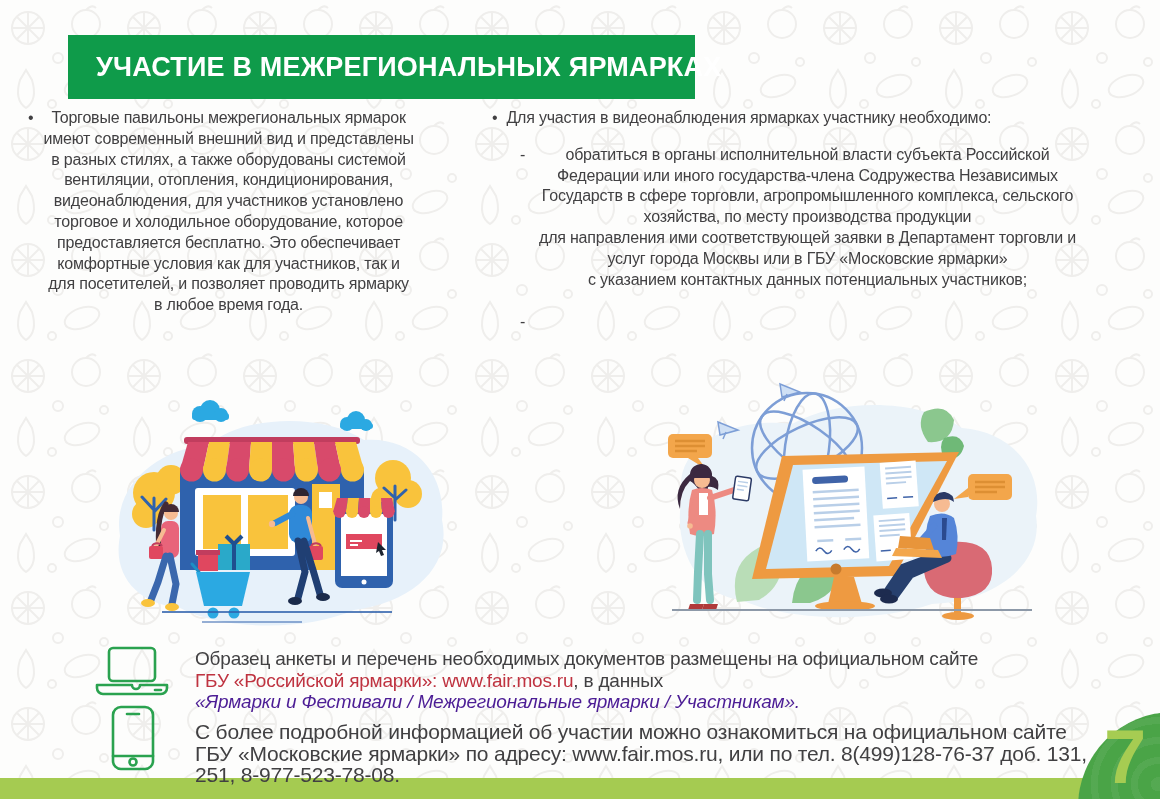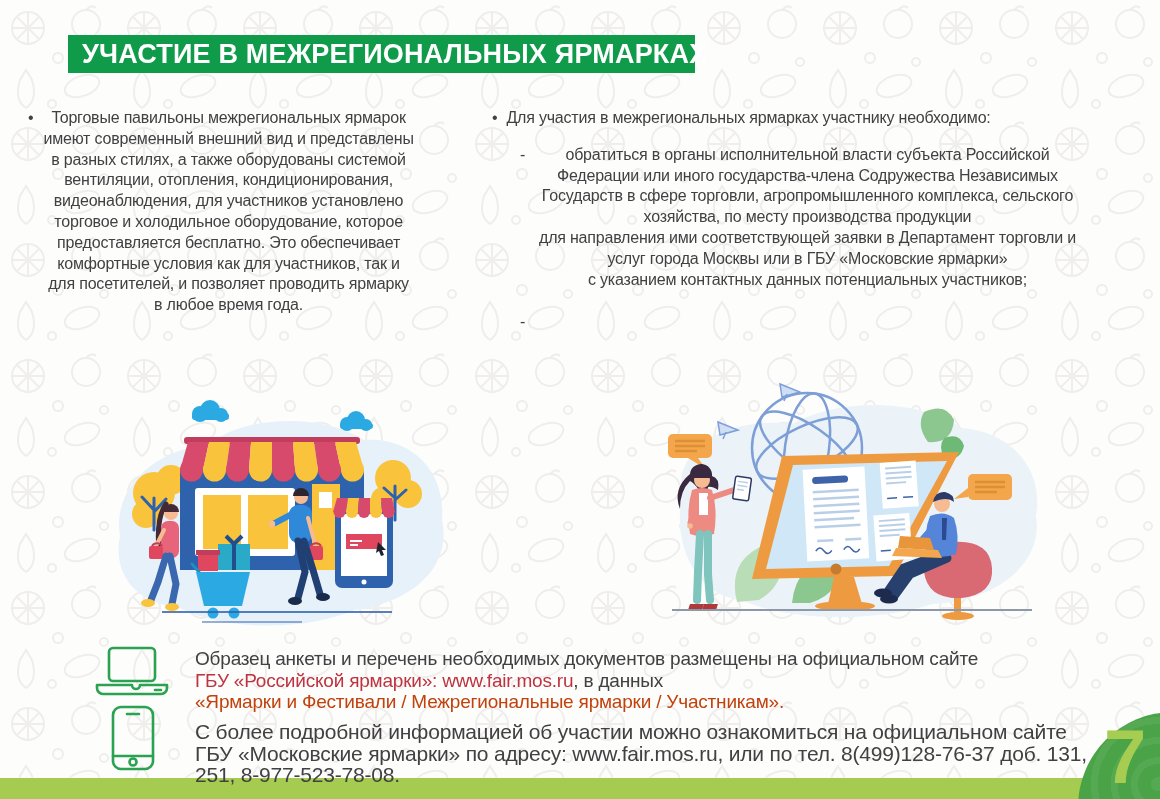--- a/index.html
+++ b/index.html
@@ -5,22 +5,22 @@
   html,body{margin:0;padding:0;}
   #page{
     position:relative;width:1160px;height:799px;overflow:hidden;
     background:#fdfdfc;font-family:"Liberation Sans","DejaVu Sans",sans-serif;
     color:#414042;
   }
   .abs{position:absolute;}
   #bg-pattern{position:absolute;left:0;top:0;width:1160px;height:799px;z-index:0;}
   .layer{z-index:1;}
   #title-banner{
-    left:68px;top:35px;width:627px;height:38px;background:#0f9b4a;
-    display:flex;align-items:center;padding-left:14px;box-sizing:border-box;
+    left:68px;top:35px;width:627px;height:64px;background:#0f9b4a;
+    display:flex;align-items:center;padding-left:28px;box-sizing:border-box;
   }
   #title-banner .ttl{
     color:#ffffff;font-size:27px;font-weight:bold;letter-spacing:.2px;white-space:nowrap;
   }
   .body-text{font-size:16px;line-height:1.3;letter-spacing:-0.2px;color:#414042;}
   .preline{white-space:pre-line;text-align:center;}
   #left-para{left:28px;top:108px;width:450px;display:flex;gap:10px;}
   #right-col{left:492px;top:108px;width:660px;}
   .bullet{font-size:16px;line-height:1.3;}
   .intro-row{display:flex;gap:9px;}
@@ -28,21 +28,21 @@
   .dash-item .dash{width:10px;flex:none;}
   #dash-item-1{margin-top:16px;}
   #dash-item-2{margin-top:22px;}
   #illus-left{left:92px;top:398px;width:365px;height:240px;}
   #illus-right{left:642px;top:376px;width:424px;height:254px;}
   #laptop-icon-box{left:94px;top:646px;width:76px;height:56px;}
   #phone-icon-box{left:110px;top:704px;width:46px;height:68px;}
   #laptop-note{left:195px;top:648px;width:900px;font-size:19px;line-height:21.5px;letter-spacing:-0.2px;}
   #phone-note{left:195px;top:721px;width:930px;font-size:21px;line-height:21.5px;letter-spacing:-0.2px;}
   .red-link{color:#bf3340;}
-  .green-link{color:#c2410c;}
+  .green-link{color:#4c1d95;font-style:italic;}
   #bottom-bar{left:0;top:778px;width:1160px;height:21px;background:#a5cb51;}
   #page-circle{
     left:1078px;top:712px;width:190px;height:190px;border-radius:50%;
     background:#4aa447;
     background-image:repeating-radial-gradient(circle at 42% 38%, rgba(255,255,255,0.06) 0 7px, rgba(255,255,255,0) 7px 20px);
     z-index:2;
   }
   #page-number{
     left:1104px;top:718px;z-index:3;color:#a6cc52;font-size:76px;font-weight:bold;line-height:1.02;
   }
@@ -85,21 +85,21 @@
 торговое и холодильное оборудование, которое
 предоставляется бесплатно. Это обеспечивает
 комфортные условия как для участников, так и
 для посетителей, и позволяет проводить ярмарку
 в любое время года.</span>
   </div>
 
   <div id="right-col" class="abs layer body-text">
     <div class="intro-row">
       <span class="bullet">•</span>
-      <span>Для участия в межрегиональных ярмарках участнику необходимо:</span>
+      <span>Для участия в видеонаблюдения ярмарках участнику необходимо:</span>
     </div>
     <div id="dash-item-1" class="dash-item">
       <span class="dash">-</span>
       <span class="preline">обратиться в органы исполнительной власти субъекта Российской
 Федерации или иного государства-члена Содружества Независимых
 Государств в сфере торговли, агропромышленного комплекса, сельского
 хозяйства, по месту производства продукции
 для направления ими соответствующей заявки в Департамент торговли и
 услуг города Москвы или в ГБУ «Московские ярмарки»
 с указанием контактных данных потенциальных участников;</span>

